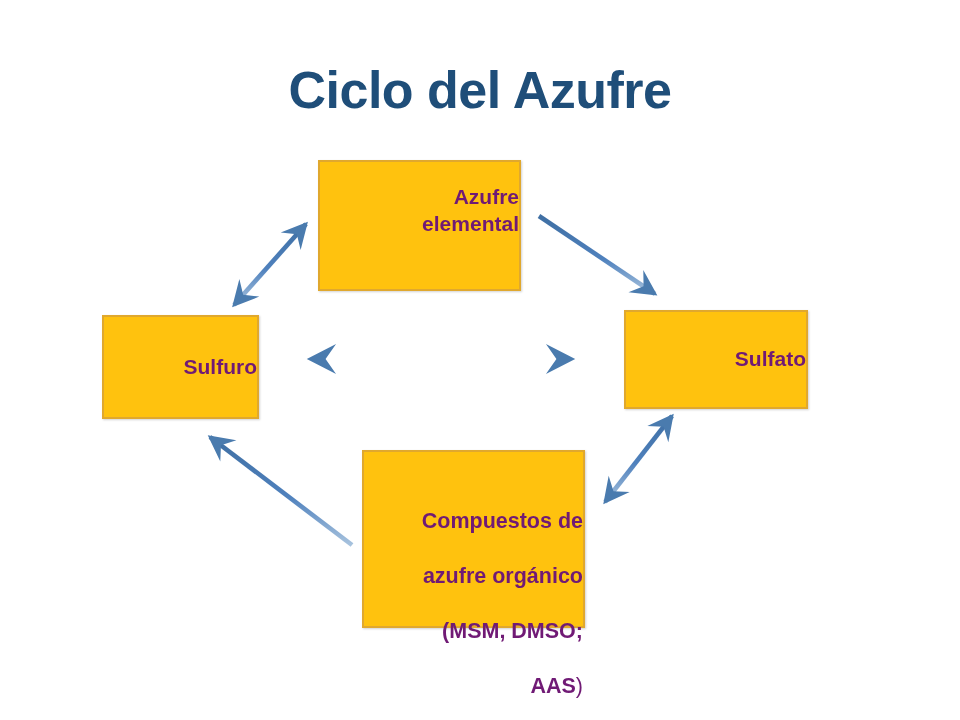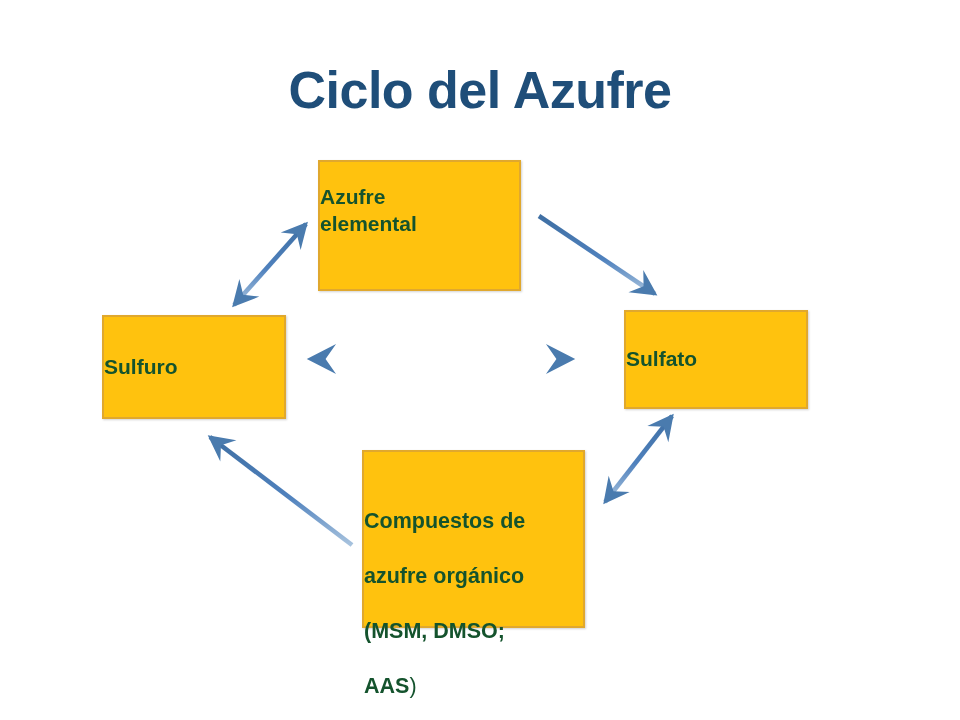--- a/index.html
+++ b/index.html
@@ -34,42 +34,42 @@
     margin-top: 12px;
   }
 
   
   .node {
     position: absolute;
     box-sizing: border-box;
     background: #ffc20e;
     border: 2px solid #e0a82e;
     box-shadow: 1px 1px 2px rgba(0,0,0,0.18);
-    color: #14532d;
+    color: #701a75;
     font-weight: bold;
-    text-align: left;
+    text-align: right;
     display: flex;
     justify-content: center;
     line-height: 1.28;
   }
   .node .label {
     width: 100%;
     white-space: pre-line;
   }
 
   #node-azufre {
     left: 318px;  top: 160px;
     width: 203px; height: 131px;
     font-size: 21px;
     align-items: flex-start;
     padding-top: 22px;
   }
   #node-sulfuro {
     left: 102px;  top: 315px;
-    width: 184px; height: 104px;
+    width: 157px; height: 104px;
     font-size: 21px;
     align-items: center;
   }
   #node-sulfato {
     left: 624px;  top: 310px;
     width: 184px; height: 99px;
     font-size: 21px;
     align-items: center;
   }
   #node-compuestos {

